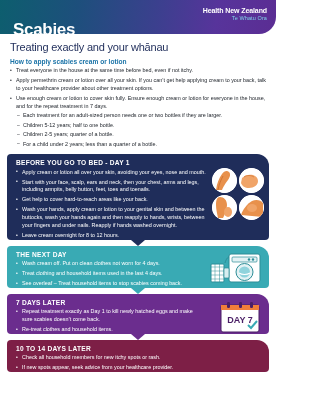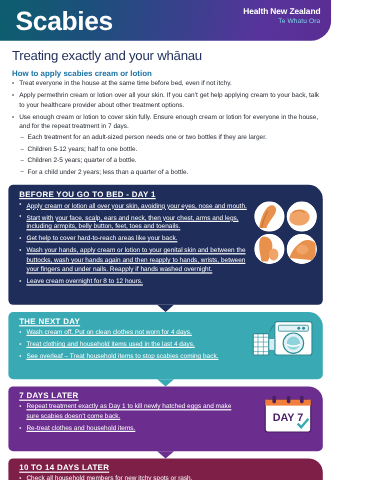--- a/index.html
+++ b/index.html
@@ -12,22 +12,22 @@
   .page { position: relative; width: 276px; height: 400px; background:#fff; }
 
   
   .header {
     position: relative;
     height: 34px;
     background: linear-gradient(100deg, #0d5e6e 0%, #1d4f7c 28%, #3d3f8f 58%, #57349b 78%, #5b2d93 100%);
     border-bottom-right-radius: 17px;
   }
   .header-title {
-    position: absolute; left: 13px; top: 5px;
-    color: #fff; font-size: 22px; font-weight: bold; letter-spacing: -0.3px;
+    position: absolute; left: 13px; top: 20px;
+    color: #fff; font-size: 17px; font-weight: bold; letter-spacing: -0.3px;
   }
   .logo { position: absolute; right: 9px; top: 7px; text-align: right; }
   .logo-main { color:#fff; font-size: 7px; font-weight: bold; letter-spacing: -0.1px; }
   .logo-sub { color:#7fd4e8; font-size: 5.5px; letter-spacing: 0.1px; margin-top:0.5px; }
 
   
   .intro { padding: 7px 10px 0 10px; }
   .intro h2 { color:#1f2d5a; font-size: 11px; font-weight: normal; letter-spacing: -0.2px; }
   .intro h3 { color:#1c74a8; font-size: 6.6px; font-weight: bold; margin-top: 5px; }
   ul { list-style: none; }
@@ -39,21 +39,21 @@
     content:"•"; position:absolute; left:0; top:-0.5px; font-size:5px;
   }
   .intro li { color:#22272e; }
   ul.sub { margin-top: 1px; margin-left: 7px; }
   ul.sub li { padding-left: 6px; margin-top: 1.6px; }
   ul.sub li::before { content:"–"; font-size:5px; top:-0.2px; }
 
   
   .sec {
     position: relative; margin: 0 7px; border-radius: 4px 12px 4px 4px;
-    padding: 5px 8px 14px 9px; color:#fff;text-decoration:underline;
+    padding: 5px 8px 0 9px; color:#fff;
   }
   .sec h4 {
     font-size: 6.6px; font-weight: bold; letter-spacing: 0.25px;
     margin-bottom: 2px; font-stretch: condensed;
   }
   .sec li { color:#fff; }
   .sec.navy   { background:#1f2d5a; margin-top: 6px; }
   .sec.teal   { background:#39aab4; }
   .sec.purple { background:#6b2d8e; }
   .sec.maroon { background:#7d1f46; }

